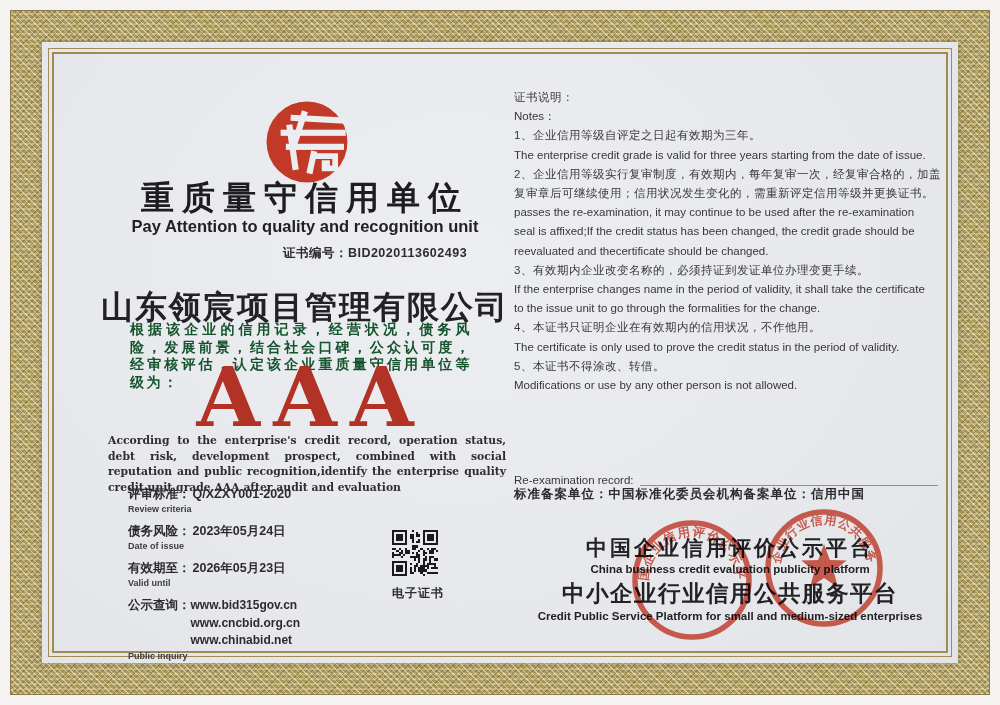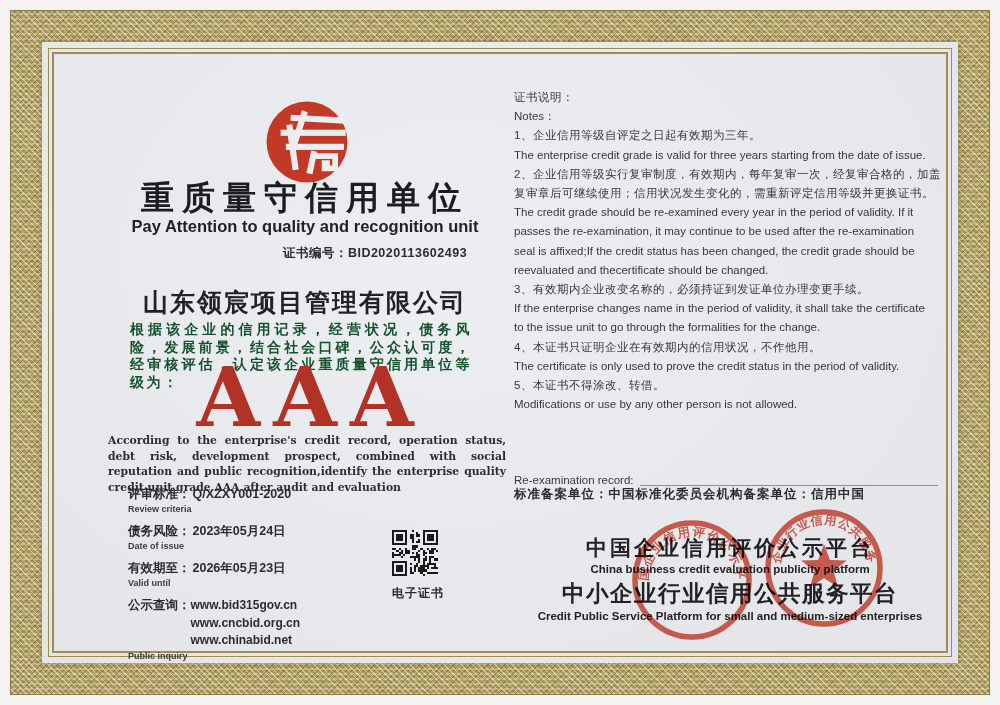--- a/index.html
+++ b/index.html
@@ -30,21 +30,21 @@
   .frame-thick{position:absolute;inset:52px;border:2px solid #a18b52;pointer-events:none;}
 
   .abs{position:absolute;}
   .center{text-align:center;}
 
   
   .logo-seal{left:263px;top:98px;width:88px;height:88px;}
   .title-zh{left:70px;top:176px;width:470px;font-size:33px;font-weight:900;letter-spacing:8px;color:#1d1d20;white-space:nowrap;}
   .title-en{left:70px;top:217px;width:470px;font-size:16.5px;font-weight:bold;color:#212126;}
   .cert-no{left:160px;top:245px;width:430px;font-size:12.5px;font-weight:bold;color:#2b2b30;letter-spacing:.5px;text-align:center;}
-  .company{left:70px;top:286px;width:470px;font-size:25px;font-weight:bold;letter-spacing:2px;color:#222226;white-space:nowrap;}
+  .company{left:70px;top:286px;width:470px;font-size:32px;font-weight:bold;letter-spacing:2px;color:#222226;white-space:nowrap;}
   .statement-zh{left:130px;top:321px;width:342px;font-size:14px;font-weight:600;line-height:17.5px;letter-spacing:2.6px;text-align:justify;color:#14532d;}
   .grade{left:70px;top:356px;width:470px;font-family:"DejaVu Serif","Liberation Serif",serif;font-size:82px;font-weight:bold;color:#b23325;letter-spacing:.16em;line-height:1;text-indent:.16em;}
   .statement-en{left:108px;top:433px;width:398px;font-family:"DejaVu Serif","Liberation Serif",serif;font-size:10.8px;font-weight:600;line-height:15.5px;text-align:justify;color:#2d2d32;}
   .fields{left:128px;top:486px;width:280px;}
   .field-row{margin-bottom:9px;}
   .field-line{font-size:12.5px;font-weight:bold;color:#2b2b30;white-space:nowrap;}
   .field-line .value{margin-left:2px;}
   .field-cap{font-size:9px;font-weight:bold;color:#3c3c42;margin-top:1px;}
   .inquiry-row{display:flex;}
   .inquiry-urls div{font-size:12px;font-weight:bold;line-height:17.5px;color:#2b2b30;}
@@ -256,21 +256,20 @@
   </div>
   <div class="abs qr-label">电子证书</div>
 
   <div class="abs notes">
     <div class="note-line note-zh">证书说明：</div>
     <div class="note-line">Notes：</div>
     <div class="note-line note-zh">1、企业信用等级自评定之日起有效期为三年。</div>
     <div class="note-line">The enterprise credit grade is valid for three years starting from the date of issue.</div>
     <div class="note-line note-zh">2、企业信用等级实行复审制度，有效期内，每年复审一次，经复审合格的，加盖</div>
     <div class="note-line note-zh">复审章后可继续使用；信用状况发生变化的，需重新评定信用等级并更换证书。</div>
-    <div class="note-line">The credit grade should be re-examined every year in the period of validity. If it</div>
     <div class="note-line">passes the re-examination, it may continue to be used after the re-examination</div>
     <div class="note-line">seal is affixed;If the credit status has been changed, the credit grade should be</div>
     <div class="note-line">reevaluated and thecertificate should be changed.</div>
     <div class="note-line note-zh">3、有效期内企业改变名称的，必须持证到发证单位办理变更手续。</div>
     <div class="note-line">If the enterprise changes name in the period of validity, it shall take the certificate</div>
     <div class="note-line">to the issue unit to go through the formalities for the change.</div>
     <div class="note-line note-zh">4、本证书只证明企业在有效期内的信用状况，不作他用。</div>
     <div class="note-line">The certificate is only used to prove the credit status in the period of validity.</div>
     <div class="note-line note-zh">5、本证书不得涂改、转借。</div>
     <div class="note-line">Modifications or use by any other person is not allowed.</div>

